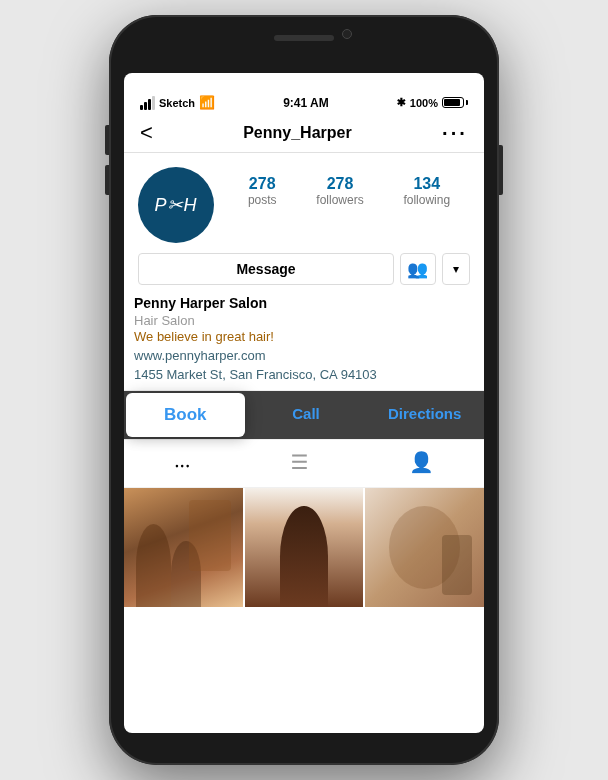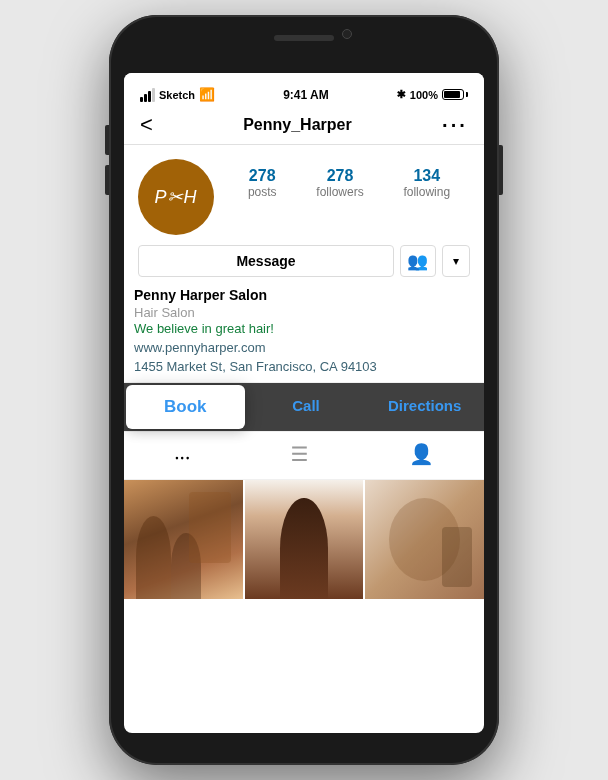--- a/index.html
+++ b/index.html
@@ -45,20 +45,21 @@
 
     
     .status-bar {
       display: flex;
       justify-content: space-between;
       align-items: center;
       padding: 14px 16px 4px;
       background: #fff;
       font-size: 11px;
       font-weight: 600;
+      margin-top: 8px;
     }
     .status-left { display: flex; align-items: center; gap: 4px; font-size: 11px; font-weight: 600; }
     .status-center { font-size: 12px; font-weight: 600; }
     .status-right { display: flex; align-items: center; gap: 4px; font-size: 11px; font-weight: 600; }
 
     
     .signal-bars { display: flex; align-items: flex-end; gap: 1px; }
     .signal-bar { background: #000; border-radius: 1px; }
 
     
@@ -106,21 +107,21 @@
       display: flex;
       padding: 14px 14px 10px;
       align-items: flex-start;
       gap: 14px;
     }
 
     .avatar {
       width: 76px;
       height: 76px;
       border-radius: 50%;
-      background: #a16207;
+      background: #0c4a6e;
       display: flex;
       align-items: center;
       justify-content: center;
       flex-shrink: 0;
     }
     .avatar-text {
       color: #fff;
       font-size: 18px;
       font-weight: 400;
       letter-spacing: 1px;
@@ -202,21 +203,21 @@
       color: #000;
       margin-bottom: 2px;
     }
     .bio-category {
       font-size: 13px;
       color: #999;
       margin-bottom: 1px;
     }
     .bio-text {
       font-size: 13px;
-      color: #15803d;
+      color: #a16207;
       margin-bottom: 4px;
     }
     .bio-link {
       font-size: 13px;
       color: #3d6474;
       margin-bottom: 4px;
     }
     .bio-address {
       font-size: 13px;
       color: #3d6474;

